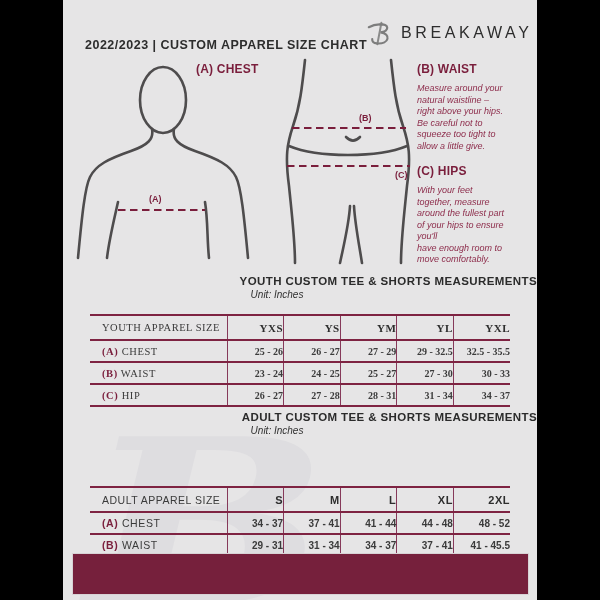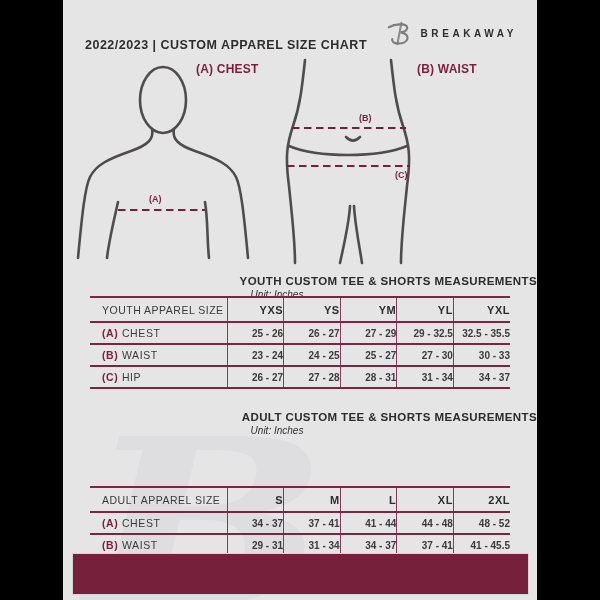--- a/index.html
+++ b/index.html
@@ -4,21 +4,21 @@
 <style>
   html,body{margin:0;padding:0;}
   body{width:600px;height:600px;position:relative;font-family:"Liberation Sans",sans-serif;}
   .frame{position:absolute;inset:0;width:600px;height:600px;background:#000;}
   .content{position:absolute;left:63px;top:0;width:474px;height:600px;background:#e6e5e6;overflow:hidden;}
 
   
   .hdr{position:absolute;left:22px;right:20px;top:16px;height:34px;display:flex;justify-content:space-between;align-items:center;z-index:3;}
   .hdr-title{font-weight:bold;font-size:12.5px;letter-spacing:0.5px;color:#2d2d2d;white-space:nowrap;margin-top:24px;}
   .brand{display:flex;align-items:center;gap:7px;}
-  .brand-name{font-weight:bold;font-size:10px;letter-spacing:3.6px;color:#2d2d2d;}
+  .brand-name{font-weight:normal;font-size:16px;letter-spacing:3.6px;color:#2d2d2d;}
 
   
   .fig{position:absolute;z-index:2;}
   .fig path,.fig ellipse{fill:none;stroke:#4e4c4d;stroke-width:2.6;stroke-linecap:round;}
   .fig .dash{stroke:#7a1e3c;stroke-width:2.2;stroke-dasharray:7.5 4.5;stroke-linecap:butt;}
   .fig-left{left:0;top:55px;}
   .fig-mid{left:220px;top:58px;}
   .marker{position:absolute;font-size:9px;font-weight:bold;color:#7a1e3c;z-index:3;}
   .guide{position:absolute;z-index:3;}
   .guide-h{font-size:12px;font-weight:bold;color:#7a1e3c;letter-spacing:0.2px;margin:0 0 7px 0;}
@@ -34,21 +34,21 @@
   .size-table col.c0{width:137px;}
   .size-table th,.size-table td{border-top:2px solid #7e2342;height:20px;text-align:right;padding:0;font-size:10.5px;color:#333;}
   .size-table{border-bottom:2px solid #7e2342;}
   .size-table th+th,.size-table td+td{border-left:1.3px solid #86395a;}
   .size-table .head th{height:23px;font-weight:bold;font-size:11px;letter-spacing:0.5px;color:#2e2e2e;}
   .size-table .lab{text-align:left;padding-left:12px;letter-spacing:0.6px;}
   .size-table .head .lab{font-weight:normal;font-size:10.5px;color:#3a3a3a;}
   .size-table td{font-weight:bold;font-size:10px;color:#3b3b3b;}
   .size-table td.lab{font-weight:normal;font-size:10.5px;color:#3a3a3a;}
   .pfx{color:#7a1e3c;font-weight:bold;}
-  .t-youth{top:296px;} .t-adult{top:439px;margin-top:47px;}
+  .t-youth{top:314px;font-family:Liberation Serif, serif;} .t-adult{top:439px;margin-top:47px;}
   .ti-youth{top:275px;} .un-youth{top:289px;}
   .ti-adult{top:411px;} .un-adult{top:425px;}
 
   
   .watermark{position:absolute;left:22px;top:408px;z-index:1;font-family:"DejaVu Serif",serif;font-style:italic;font-weight:bold;font-size:230px;line-height:230px;color:#dedde0;transform:scaleX(1.25);transform-origin:left top;}
   .footer-bar{position:absolute;left:9px;top:553px;width:455px;height:40px;background:#76203c;border:1px solid #d8d2d5;z-index:4;}
 </style>
 </head>
 <body>
 
@@ -90,20 +90,36 @@
       <line class="dash" x1="4" y1="108" x2="127" y2="108"></line>
     </svg>
     <span class="marker" style="left:296px;top:113px;">(B)</span>
     <span class="marker" style="left:332px;top:170px;">(C)</span>
 
     <div class="guide g-chest">
       <div class="guide-h">(A) CHEST</div>
     </div>
     <div class="guide g-waist">
       <div class="guide-h">(B) WAIST</div>
+      <div class="guide-b">Measure around your
+natural waistline –
+right above your hips.
+Be careful not to
+squeeze too tight to
+allow a little give.</div>
+    </div>
+    <div class="guide g-hips">
+      <div class="guide-h">(C) HIPS</div>
+      <div class="guide-b">With your feet
+together, measure
+around the fullest part
+of your hips to ensure
+you'll
+have enough room to
+move comfortably.</div>
     </div>
 
     <div class="tbl-title ti-youth">YOUTH CUSTOM TEE &amp; SHORTS MEASUREMENTS</div>
     <div class="tbl-unit un-youth">Unit: Inches</div>
     <table class="size-table t-youth">
       <colgroup>
           <col class="c0">
           <col>
           <col>
           <col>

